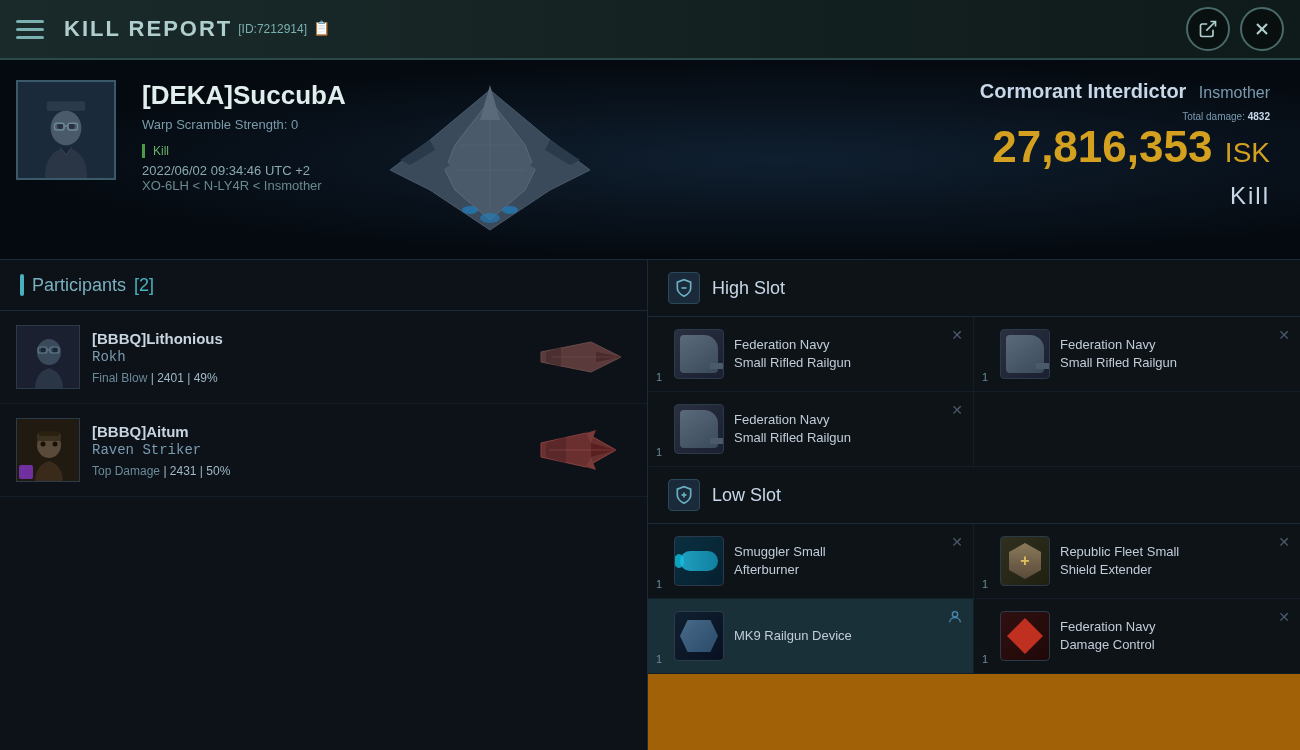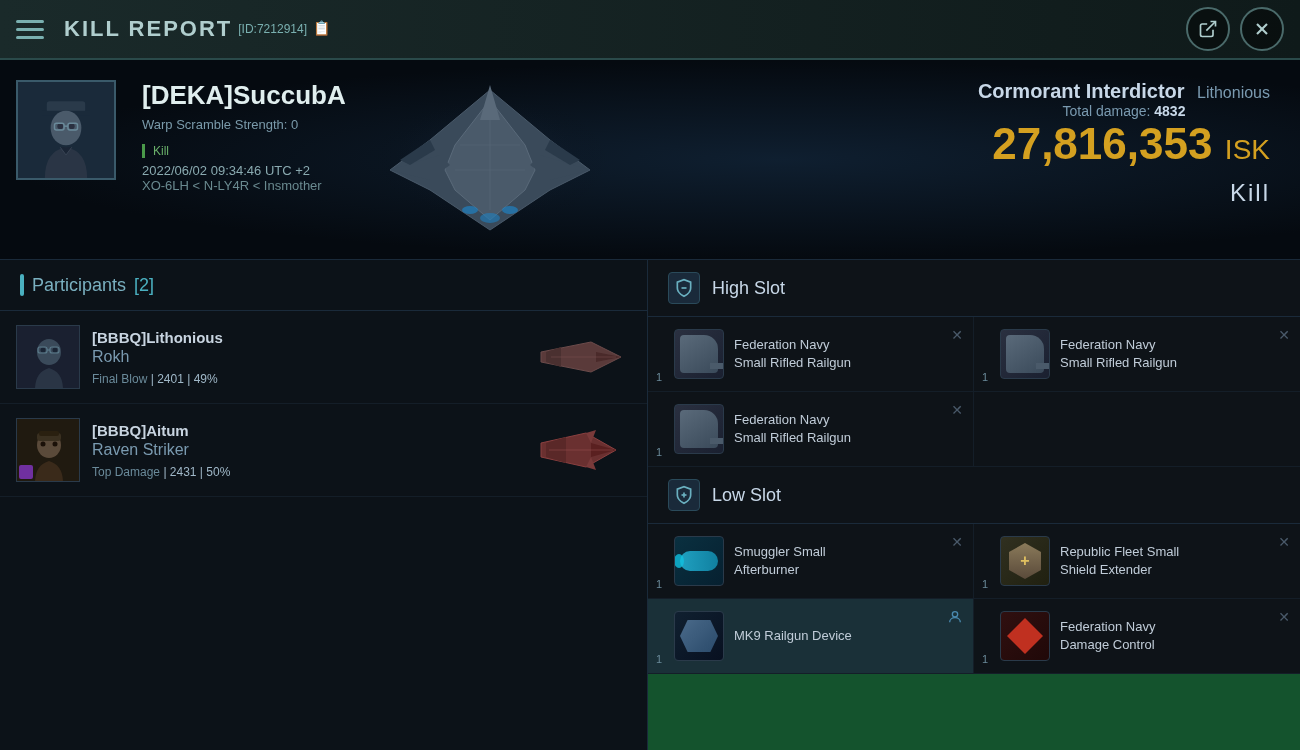--- a/index.html
+++ b/index.html
@@ -145,23 +145,23 @@
       font-size: 20px;
       color: #c8d8e8;
       font-weight: bold;
     }
     .ship-type-text {
       font-size: 16px;
       color: #7a9ab0;
       margin-left: 8px;
     }
     .total-damage-row {
-      font-size: 14px;
+      font-size: 10px;
       color: #7a9ab0;
-      text-align: center;
+      margin-top: 8px;
     }
     .total-damage-val {
       color: #c8d8e8;
       font-weight: bold;
     }
     .isk-value {
       font-size: 44px;
       font-weight: bold;
       color: #d4a020;
       margin-top: 4px;
@@ -242,22 +242,23 @@
       flex: 1;
       padding: 0 12px;
     }
     .participant-name {
       font-size: 15px;
       font-weight: bold;
       color: #c8d4e0;
       margin-bottom: 2px;
     }
     .participant-ship {
-      font-size: 16px;
+      font-size: 14px;
       color: #7a9ab0;
+      font-family: Liberation Mono, monospace;
     }
     .participant-stats {
       font-size: 12px;
       color: #6a8a9a;
       margin-top: 6px;
     }
     .stat-highlight {
       color: #a0b8c8;
     }
     .participant-ship-img {
@@ -268,21 +269,21 @@
       width: 14px; height: 14px;
       background: #7030a0;
       border-radius: 2px;
       position: absolute;
       bottom: 2px; left: 2px;
     }
 
     
     .right-panel {
       flex: 1;
-      background: #14532d;
+      background: #a16207;
       overflow-y: auto;
       padding: 0;
     }
     .slot-section {
       padding: 0;
     }
     .slot-header {
       display: flex;
       align-items: center;
       gap: 12px;
@@ -523,21 +524,21 @@
 
       <line x1="140" y1="40" x2="140" y2="140" stroke="#5a6a7a" stroke-width="1" opacity="0.5"></line>
       <line x1="110" y1="75" x2="170" y2="75" stroke="#5a6a7a" stroke-width="1" opacity="0.4"></line>
       <line x1="105" y1="100" x2="175" y2="100" stroke="#5a6a7a" stroke-width="1" opacity="0.4"></line>
     </svg>
   </div>
 
   <div class="hero-stats">
     <div>
       <span class="ship-name-text">Cormorant Interdictor</span>
-      <span class="ship-type-text">Lithonious</span>
+      <span class="ship-type-text">Insmother</span>
     </div>
     <div class="total-damage-row">
       <span>Total damage:</span>
       <span class="total-damage-val">4832</span>
     </div>
     <div>
       <span class="isk-value">27,816,353</span>
       <span class="isk-label">ISK</span>
     </div>
     <div class="kill-label-big">Kill</div>

